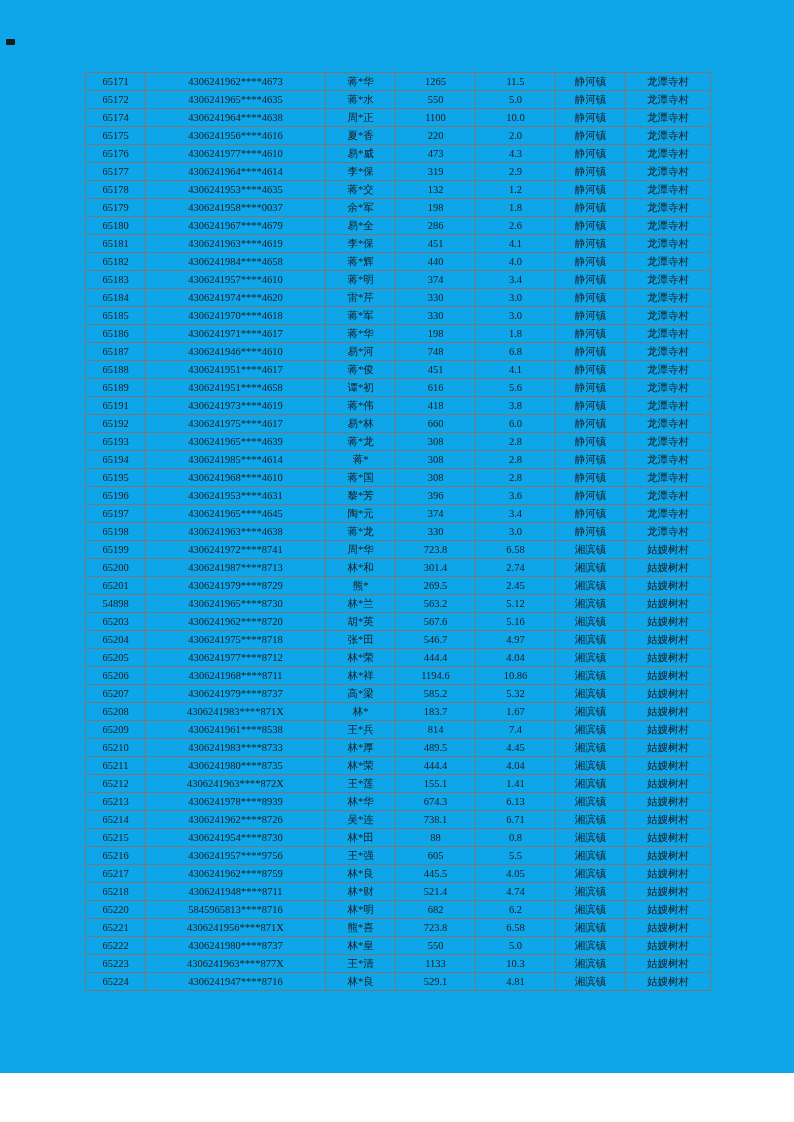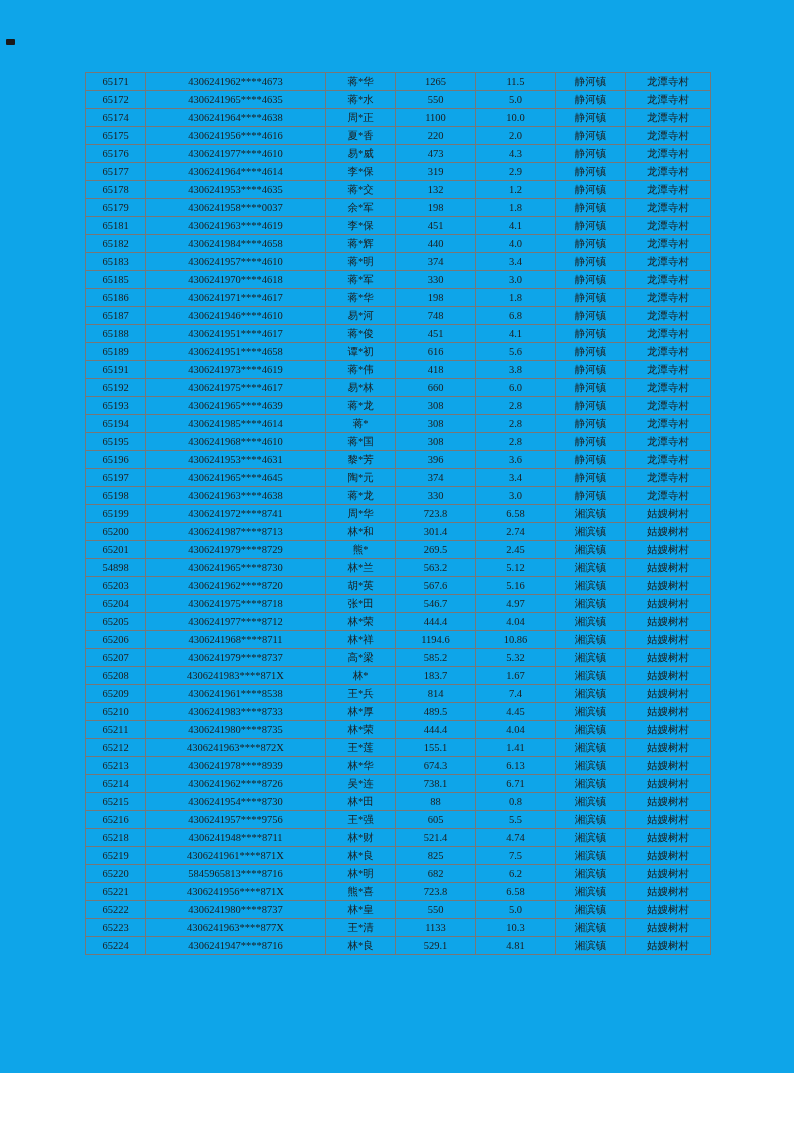--- a/index.html
+++ b/index.html
@@ -143,20 +143,29 @@
     <tr>
       <td>65179</td>
       <td>4306241958****0037</td>
       <td>余*军</td>
       <td>198</td>
       <td>1.8</td>
       <td>静河镇</td>
       <td>龙潭寺村</td>
     </tr>
 
+    <tr>
+      <td>65180</td>
+      <td>4306241967****4679</td>
+      <td>易*全</td>
+      <td>286</td>
+      <td>2.6</td>
+      <td>静河镇</td>
+      <td>龙潭寺村</td>
+    </tr>
 
     <tr>
       <td>65181</td>
       <td>4306241963****4619</td>
       <td>李*保</td>
       <td>451</td>
       <td>4.1</td>
       <td>静河镇</td>
       <td>龙潭寺村</td>
     </tr>
@@ -174,20 +183,29 @@
     <tr>
       <td>65183</td>
       <td>4306241957****4610</td>
       <td>蒋*明</td>
       <td>374</td>
       <td>3.4</td>
       <td>静河镇</td>
       <td>龙潭寺村</td>
     </tr>
 
+    <tr>
+      <td>65184</td>
+      <td>4306241974****4620</td>
+      <td>雷*芹</td>
+      <td>330</td>
+      <td>3.0</td>
+      <td>静河镇</td>
+      <td>龙潭寺村</td>
+    </tr>
 
     <tr>
       <td>65185</td>
       <td>4306241970****4618</td>
       <td>蒋*军</td>
       <td>330</td>
       <td>3.0</td>
       <td>静河镇</td>
       <td>龙潭寺村</td>
     </tr>
@@ -486,40 +504,40 @@
     <tr>
       <td>65216</td>
       <td>4306241957****9756</td>
       <td>王*强</td>
       <td>605</td>
       <td>5.5</td>
       <td>湘滨镇</td>
       <td>姑嫂树村</td>
     </tr>
 
+    <tr>
+      <td>65217</td>
+      <td>4306241962****8759</td>
+      <td>林*良</td>
+      <td>445.5</td>
+      <td>4.05</td>
+      <td>湘滨镇</td>
+      <td>姑嫂树村</td>
+    </tr>
 
     <tr>
       <td>65218</td>
       <td>4306241948****8711</td>
       <td>林*财</td>
       <td>521.4</td>
       <td>4.74</td>
       <td>湘滨镇</td>
       <td>姑嫂树村</td>
     </tr>
 
-    <tr>
-      <td>65219</td>
-      <td>4306241961****871X</td>
-      <td>林*良</td>
-      <td>825</td>
-      <td>7.5</td>
-      <td>湘滨镇</td>
-      <td>姑嫂树村</td>
-    </tr>
 
     <tr>
       <td>65220</td>
       <td>5845965813****8716</td>
       <td>林*明</td>
       <td>682</td>
       <td>6.2</td>
       <td>湘滨镇</td>
       <td>姑嫂树村</td>
     </tr>

